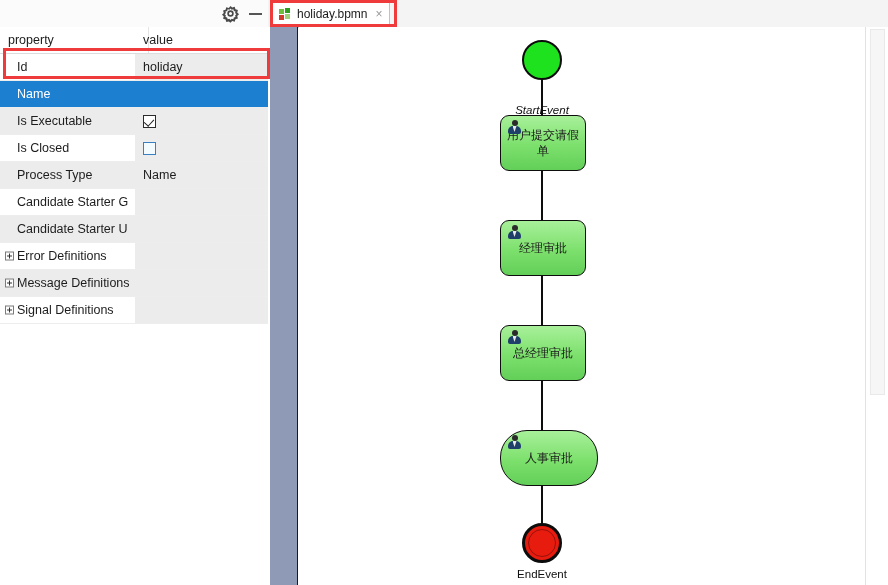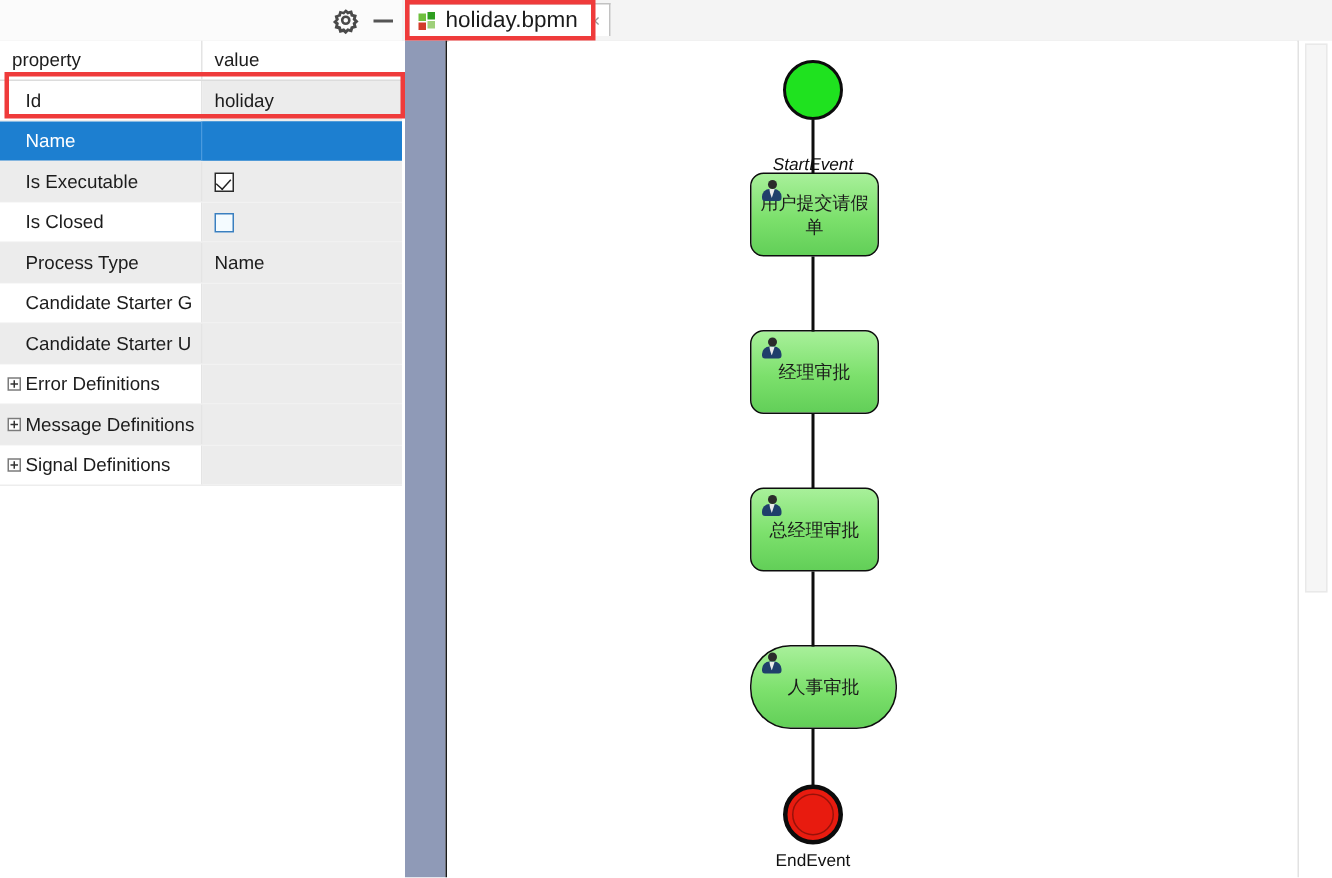--- a/index.html
+++ b/index.html
@@ -27,27 +27,27 @@
     background:#ffffff;border:1px solid #c2c2c2;border-bottom:none;
     padding:0 6px 0 6px;display:flex;align-items:center;gap:6px;
     box-sizing:border-box;
   }
   .tab-icon{position:relative;width:12px;height:12px;flex:0 0 12px;}
   .tab-icon i{position:absolute;display:block;}
   .ti-a{left:0;top:1px;width:5px;height:5px;background:#6fbf3e;}
   .ti-b{left:6px;top:0px;width:5px;height:5px;background:#2f9e20;}
   .ti-c{left:0px;top:7px;width:5px;height:5px;background:#d23b2b;}
   .ti-d{left:6px;top:6px;width:5px;height:5px;background:#9fd07a;}
-  .tab-label{font-size:15px;color:#1b1b1b;white-space:nowrap;}
+  .tab-label{font-size:12px;color:#1b1b1b;white-space:nowrap;}
   .tab-close{font-size:12px;color:#9a9a9a;margin-left:2px;cursor:pointer;line-height:1;}
 
   
   .proptable{position:absolute;left:0;top:27px;width:268px;height:558px;background:#ffffff;overflow:hidden;}
   .prow{position:absolute;left:0;width:268px;height:27px;box-sizing:border-box;border-bottom:1px solid #ededed;}
-  .prow .cell-name{position:absolute;left:0;top:0;width:135px;height:100%;box-sizing:border-box;
+  .prow .cell-name{position:absolute;left:0;top:0;width:149px;height:100%;box-sizing:border-box;
         display:flex;align-items:center;padding-left:17px;border-right:1px solid #e4e4e4;white-space:nowrap;overflow:hidden;}
   .prow .cell-val{position:absolute;left:135px;top:0;width:133px;height:100%;box-sizing:border-box;
         display:flex;align-items:center;padding-left:8px;white-space:nowrap;overflow:hidden;}
   .prow.header{background:#ffffff;border-bottom:1px solid #dcdcdc;}
   .prow.header .cell-name,.prow.header .cell-val{font-size:12.5px;color:#1c1c1c;}
   .prow.header .cell-name{padding-left:8px;}
   .prow.alt{background:#ececec;}
   .prow.alt .cell-val{background:#ececec;}
   .prow.plain{background:#ffffff;}
   .prow.plain .cell-val{background:#ececec;}

